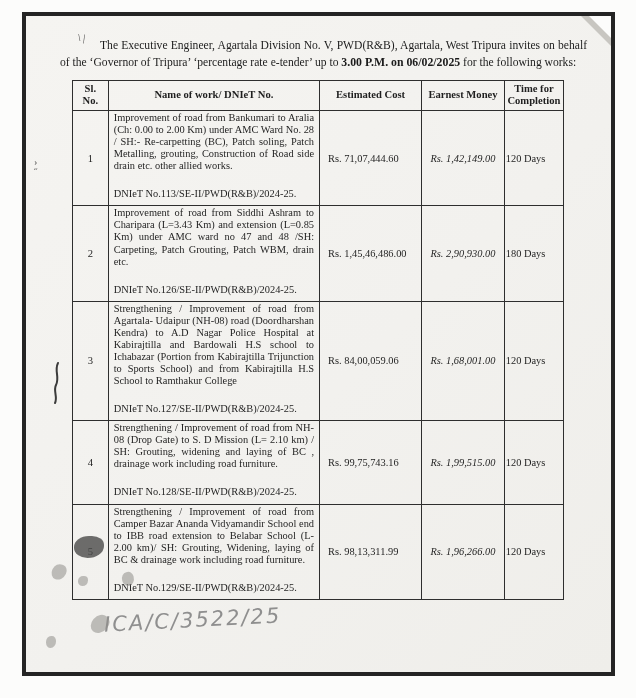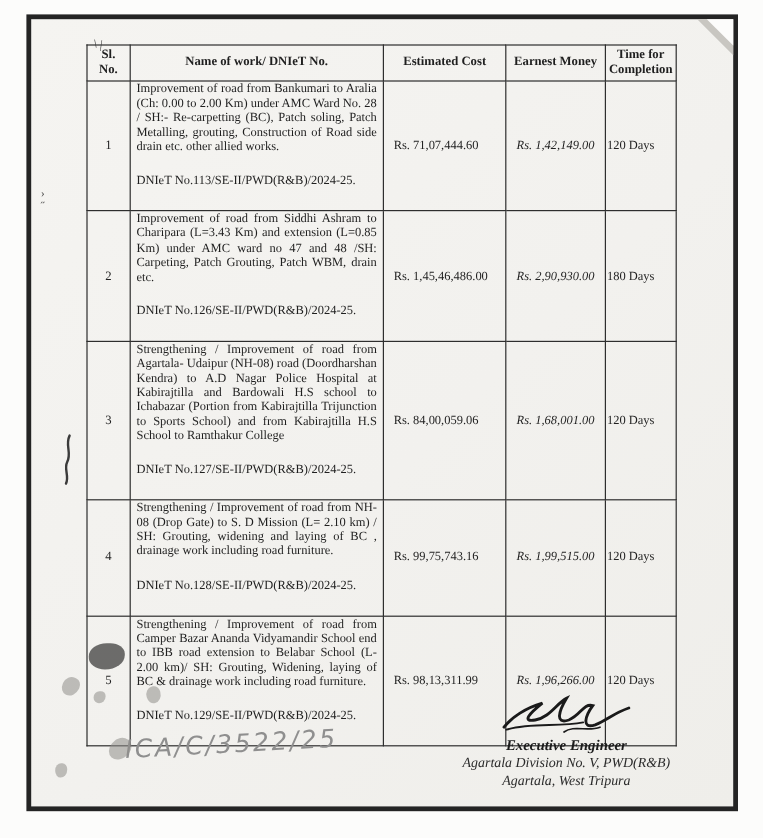--- a/index.html
+++ b/index.html
@@ -66,21 +66,21 @@
     white-space:pre-line;
     vertical-align:middle;
   }
   th.h-sl   { width:35px;margin-left:28px; }
   th.h-work { width:207px; }
   th.h-est  { width:100px; }
   th.h-ear  { width:81px; }
   th.h-time { width:52px; }
   td.c-sl   { text-align:center; vertical-align:middle; font-size:10.6px; }
   td.c-work {
-    padding:1px 5px 18px 5px;
+    padding:1px 5px 5px 5px;
     vertical-align:top;
     line-height:1.16;
   }
   .work-desc { display:block; text-align:justify; }
   .work-dniet { display:block; text-align:left; margin-top:16px; }
   td.c-est  { padding-left:8px; vertical-align:middle; white-space:nowrap; }
   td.c-ear  { text-align:center; vertical-align:middle; white-space:nowrap;font-style:italic; }
   td.c-time { text-align:left; vertical-align:middle; white-space:nowrap; }
   .more-details {
     margin:16px 0 0 26px;
@@ -119,20 +119,21 @@
 
 <div class="page-frame">
 
   <div class="curl-shadow"></div>
   <div class="curl-white"></div>
 
   <div class="tick-marks">\ |</div>
   <div class="tick-marks2">›<br>˝</div>
 
 
+  <p class="intro"><span>The Executive Engineer, Agartala Division No. V, PWD(R&amp;B), Agartala, West Tripura invites on behalf of the ‘Governor of Tripura’ ‘percentage rate e-tender’ up to </span><b>3.00 P.M. on 06/02/2025</b><span> for the following works:</span></p>
 
   <table class="works">
     <thead>
       <tr>
         <th class="h-sl">Sl.
 No.</th>
         <th class="h-work">Name of work/ DNIeT No.</th>
         <th class="h-est">Estimated Cost</th>
         <th class="h-ear">Earnest Money</th>
         <th class="h-time">Time for
@@ -189,30 +190,20 @@
         <td class="c-est">Rs. 98,13,311.99</td>
         <td class="c-ear">Rs. 1,96,266.00</td>
         <td class="c-time">120 Days</td>
       </tr>
     </tbody>
   </table>
 
 
   <div class="handwritten-ref">ICA/C/3522/25</div>
 
-  <div class="sign-block">
-    <svg class="sign-scribble" width="120" height="42" viewBox="0 0 120 42">
-      <path d="M8 30 C14 22, 26 14, 40 10 C30 18, 22 26, 34 24 C46 22, 52 10, 60 6 C54 16, 50 28, 62 24 C72 20, 74 10, 82 12 C76 20, 72 32, 84 28 C94 24, 100 18, 112 14" fill="none" stroke="#1a1a1a" stroke-width="2.4" stroke-linecap="round"></path>
-      <path d="M10 32 C30 26, 54 30, 74 26" fill="none" stroke="#1a1a1a" stroke-width="1.6" stroke-linecap="round"></path>
-      <path d="M58 34 C66 28, 78 34, 88 30" fill="none" stroke="#1a1a1a" stroke-width="1.4" stroke-linecap="round"></path>
-    </svg>
-    <div class="sign-title">Executive Engineer</div>
-    <div class="sign-line">Agartala Division No. V, PWD(R&amp;B)</div>
-    <div class="sign-line">Agartala, West Tripura</div>
-  </div>
 
   <svg class="mark-squiggle" width="14" height="44" viewBox="0 0 14 44">
     <path d="M8 2 C4 10, 10 16, 6 24 C3 30, 8 36, 5 42" fill="none" stroke="#3b3b3b" stroke-width="2" stroke-linecap="round"></path>
   </svg>
   <div class="smudge dark" style="left:48px; top:520px; width:30px; height:22px;"></div>
   <div class="smudge" style="left:26px; top:548px; width:14px; height:16px; transform:rotate(25deg);"></div>
   <div class="smudge" style="left:52px; top:560px; width:10px; height:10px;"></div>
   <div class="smudge" style="left:96px; top:556px; width:12px; height:14px; transform:rotate(-15deg);"></div>
   <div class="smudge" style="left:66px; top:598px; width:16px; height:20px; transform:rotate(40deg);"></div>
   <div class="smudge" style="left:20px; top:620px; width:10px; height:12px;"></div>

